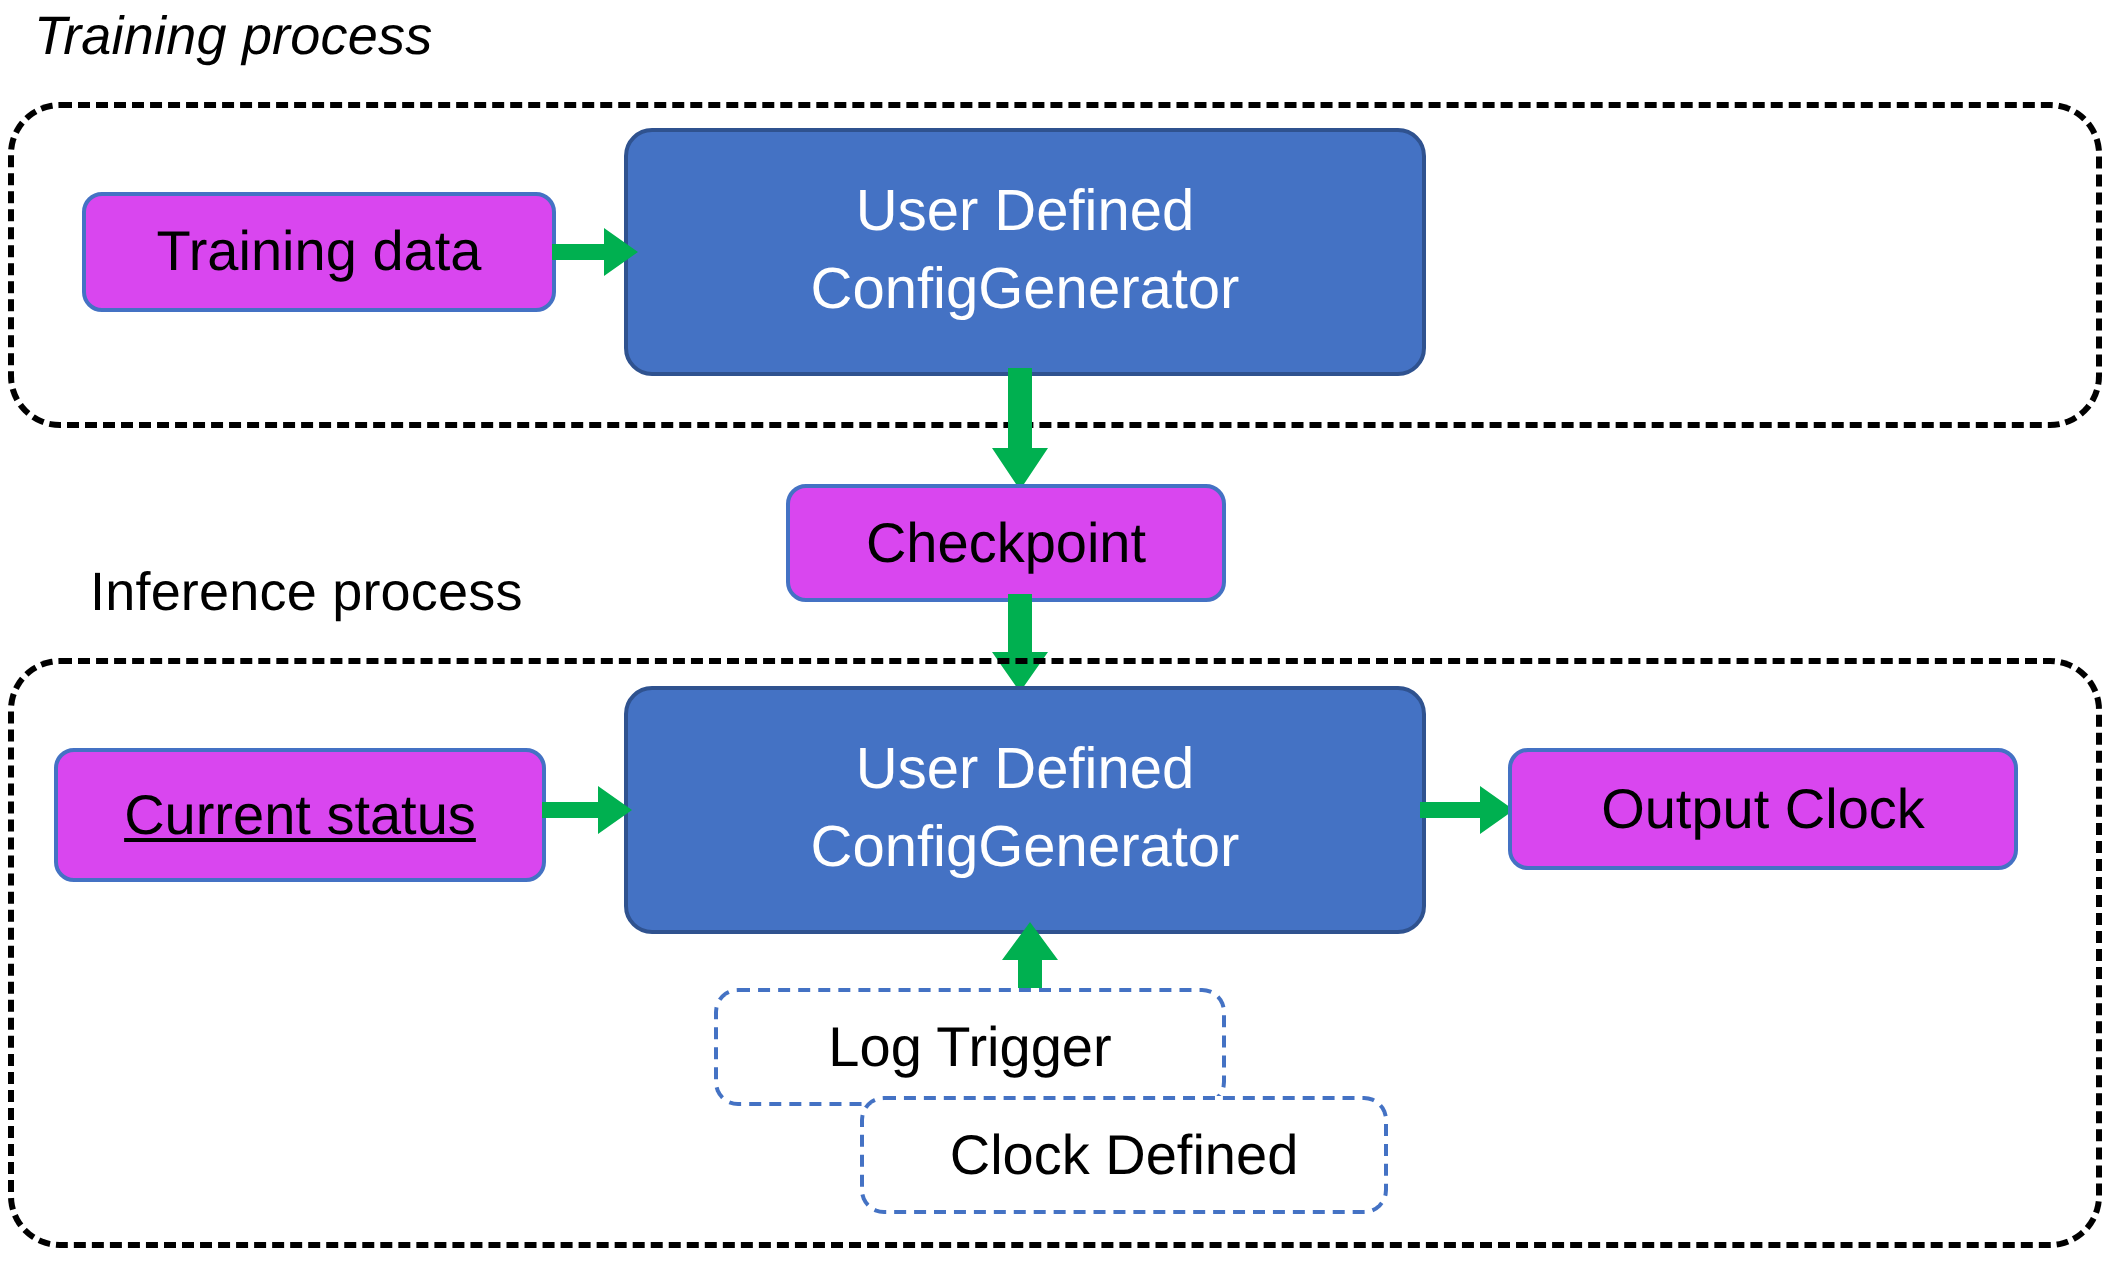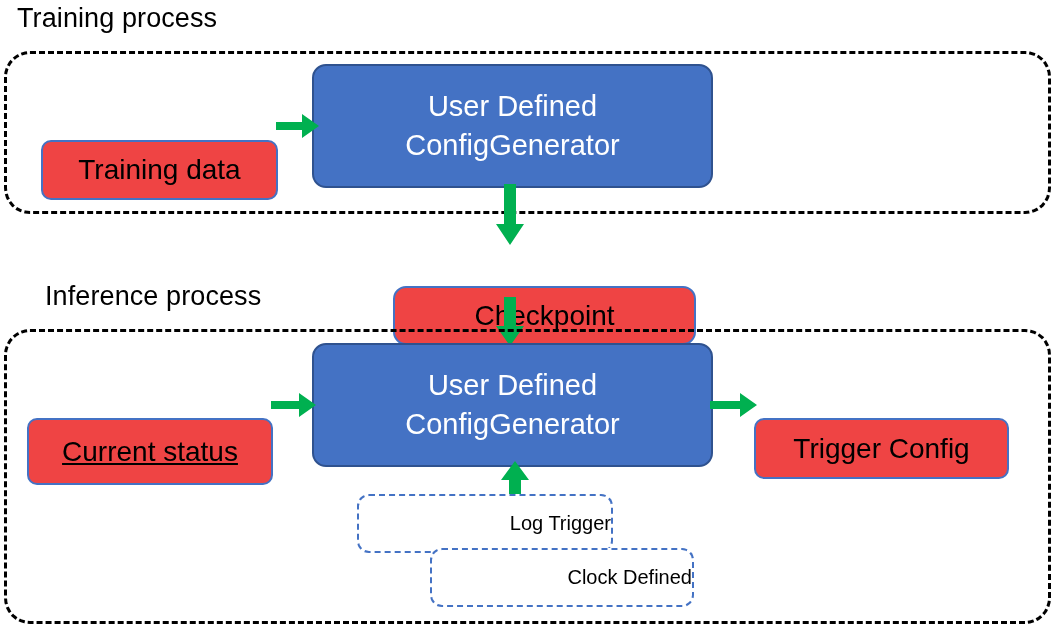--- a/index.html
+++ b/index.html
@@ -18,51 +18,50 @@
 
   
   .section-title {
     position: absolute;
     color: #000000;
     font-size: 27px;
     line-height: 32px;
     white-space: nowrap;
     letter-spacing: 0.1px;
   }
-  #title-training  { left: 17px;  top: 2px; }
+  #title-training  { left: 17px;  top: 2px; font-style: italic; }
   #title-inference { left: 17px;  top: 280px; margin-left: 28px; }
 
   
   .process-container {
     position: absolute;
     border: 3px dashed #000000;
     border-radius: 26px;
     box-sizing: border-box;
     background: transparent;
   }
   #container-training  { left: 4px;  top: 51px;  width: 1047px; height: 163px; }
   #container-inference { left: 4px;  top: 329px; width: 1047px; height: 295px; }
 
   
   .io-box {
     position: absolute;
     box-sizing: border-box;
     border: 2px solid #4472C4;
     border-radius: 10px;
-    background: #ef4444;
+    background: #d946ef;
     color: #000000;
     font-size: 28px;
     display: flex;
     align-items: center;
     justify-content: center;
     white-space: nowrap;
-    margin-top: 44px;
   }
   #box-training-data { left: 41px;  top: 96px;  width: 237px; height: 60px; }
-  #box-checkpoint    { left: 393px; top: 242px; width: 303px; height: 59px; border-radius: 13px; }
+  #box-checkpoint    { left: 393px; top: 242px; width: 220px; height: 59px; }
   #box-current-status{ left: 27px;  top: 374px; width: 246px; height: 67px; text-decoration: underline; }
   #box-output-config { left: 754px; top: 374px; width: 255px; height: 61px; }
 
   
   .proc-box {
     position: absolute;
     box-sizing: border-box;
     background: #4472C4;
     border: 2px solid #2F528F;
     border-radius: 14px;
@@ -79,24 +78,24 @@
   #box-proc-inference { left: 312px; top: 343px; width: 401px; height: 124px; }
 
   
   .trigger-box {
     position: absolute;
     box-sizing: border-box;
     border: 2px dashed #4472C4;
     border-radius: 12px;
     background: #ffffff;
     color: #000000;
-    font-size: 20px;
+    font-size: 28px;
     display: flex;
     align-items: center;
-    justify-content: flex-end;
+    justify-content: center;
     white-space: nowrap;
   }
   #box-log-trigger   { left: 357px; top: 494px; width: 256px; height: 59px; z-index: 2; }
   #box-clock-trigger { left: 430px; top: 548px; width: 264px; height: 59px; z-index: 3; }
 
   
   .arrow {
     position: absolute;
     pointer-events: none;
   }
@@ -166,21 +165,21 @@
     </svg>
   </div>
 
   <div class="arrow" id="arrow-proc-to-output">
     <svg width="48" height="32" viewBox="0 0 48 32">
       <path d="M0 12 L30 12 L30 4 L47 16 L30 28 L30 20 L0 20 Z" fill="#00B050"></path>
     </svg>
   </div>
 
   <div class="io-box" id="box-output-config">
-    <span>Trigger Config</span>
+    <span>Output Clock</span>
   </div>
 
   <div class="arrow" id="arrow-trigger-to-proc">
     <svg width="32" height="46" viewBox="0 0 32 46">
       <path d="M16 0 L30 19 L22 19 L22 46 L10 46 L10 19 L2 19 Z" fill="#00B050"></path>
     </svg>
   </div>
 
   <div class="trigger-box" id="box-log-trigger">
     <span>Log Trigger</span>

